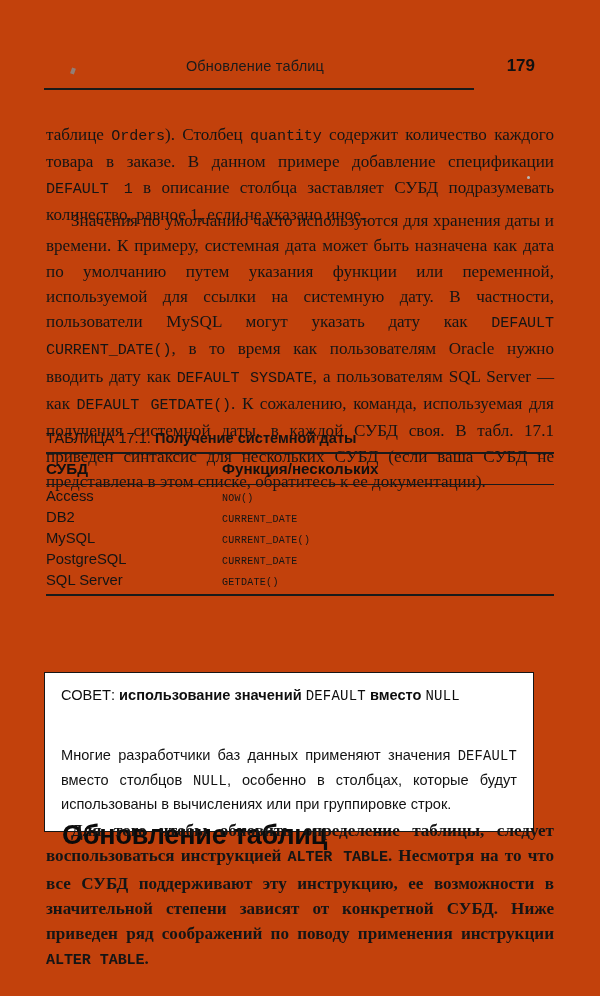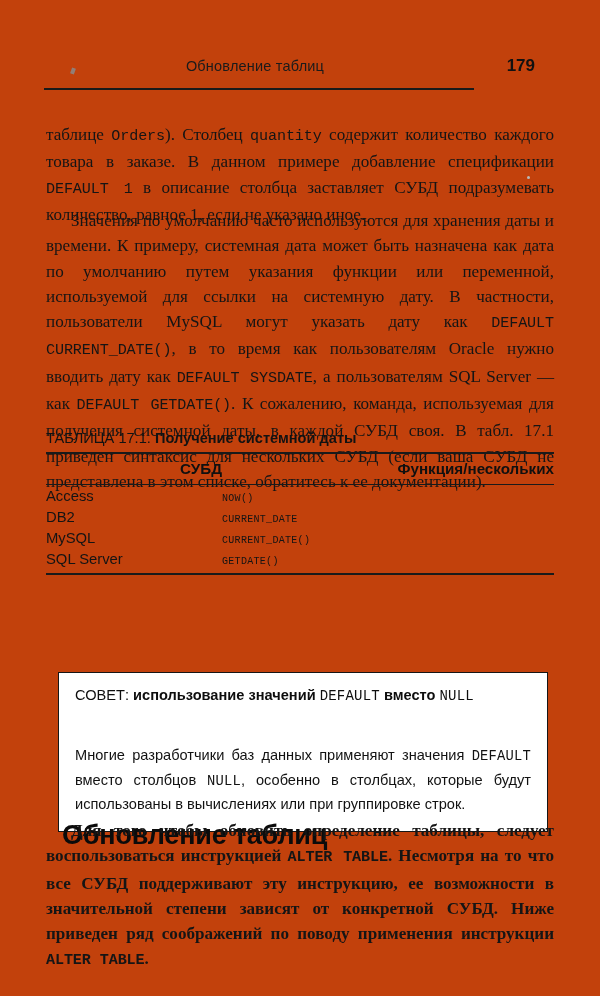--- a/index.html
+++ b/index.html
@@ -114,21 +114,21 @@
   #table-caption .cap-label { font-weight: normal; }
   #table-caption .cap-title { font-weight: bold; }
   table.data {
     border-collapse: collapse;
     width: 508px;
     table-layout: fixed;
   }
   table.data col.c1 { width: 176px; }
   table.data col.c2 { width: 332px; }
   table.data thead th {
-    text-align: right;
+    text-align: left;
     font-family: "Liberation Sans", sans-serif;
     font-weight: bold;
     font-size: 15.2px;
     color: #101010;
     padding: 6px 0 7px 0;
     border-top: 2.2px solid #1a1a1a;
     border-bottom: 1.6px solid #1a1a1a;
   }
   table.data tbody td {
     padding: 2.5px 0 2.5px 0;
@@ -152,21 +152,21 @@
   #table-bottom-rule {
     width: 508px;
     height: 2.2px;
     background: #1a1a1a;
     margin-top: 2px;
   }
 
   
   #tip-box {
     position: absolute;
-    left: 58px;
+    left: 44px;
     top: 672px;
     width: 490px;
     box-sizing: border-box;
     border: 1.6px solid #161616;
     padding: 14px 16px 15px 16px;
     background: #fff;
   }
   #tip-title {
     font-family: "Liberation Sans", sans-serif;
     font-size: 14.6px;
@@ -252,20 +252,24 @@
           </tr>
           <tr>
             <td class="dbms">DB2</td>
             <td class="fn">CURRENT_DATE</td>
           </tr>
           <tr>
             <td class="dbms">MySQL</td>
             <td class="fn">CURRENT_DATE()</td>
           </tr>
           <tr>
+            <td class="dbms">PostgreSQL</td>
+            <td class="fn">CURRENT_DATE</td>
+          </tr>
+          <tr>
             <td class="dbms">SQL Server</td>
             <td class="fn">GETDATE()</td>
           </tr>
         </tbody>
     </table>
     <div id="table-bottom-rule"></div>
   </div>
 
   <div id="tip-box">
     <div id="tip-title">

